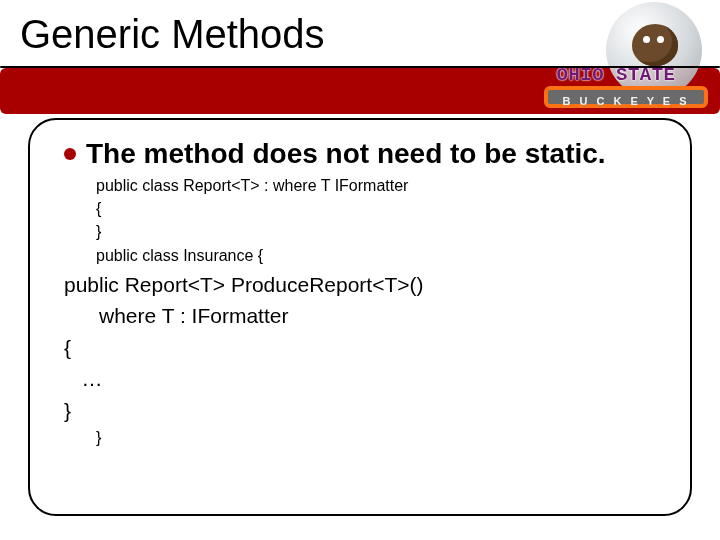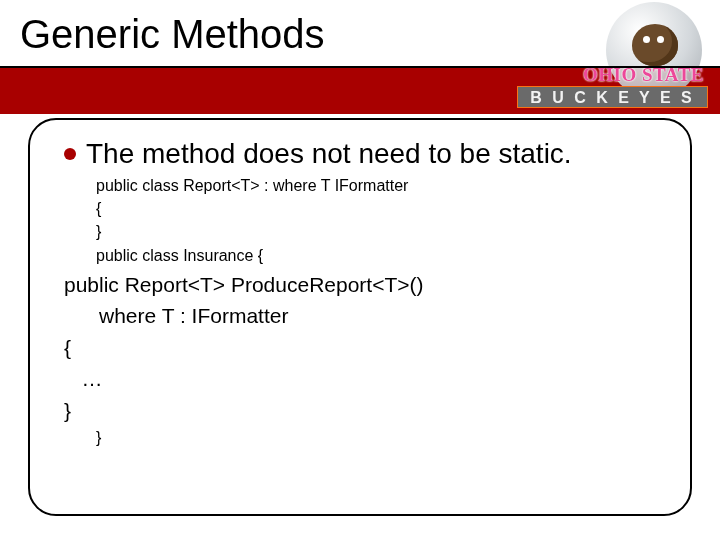--- a/index.html
+++ b/index.html
@@ -1,15 +1,15 @@
 <!DOCTYPE html>
 <html><head>
 <meta charset="utf-8">
 <style>
-  * { box-sizing: border-box; margin: 0; padding: 0; }
+  * { box-sizing: border-box; margin: 0; padding: 0; border-radius: 6px; }
   body {
     width: 720px;
     height: 540px;
     background: #fff;
     font-family: Arial, Helvetica, sans-serif;
     overflow: hidden;
     position: relative;
   }
   .slide {
     width: 720px;
@@ -77,39 +77,39 @@
     background: #fff;
     border-radius: 50%;
     top: 34px;
   }
   .logo .mascot-eye1 { right: 58px; }
   .logo .mascot-eye2 { right: 44px; }
   .logo .buckeyes-plate {
     position: absolute;
     top: 84px;
     right: 0;
-    width: 191px;
+    width: 164px;
     height: 22px;
     background: #6a6a6a;
     color: #f2f2f2;
-    font-size: 16px;
+    font-size: 11px;
     letter-spacing: 3px;
     font-weight: 700;
     text-align: center;
     line-height: 22px;
-    border: 1px solid #f97316;
+    border: 4px solid #f97316;
   }
   .logo .ohiostate {
     position: absolute;
     top: 62px;
     right: 4px;
     width: 176px;
-    text-align: right;
-    color: #ec4899;
-    font-family: Liberation Serif, serif;
+    text-align: center;
+    color: #701a75;
+    font-family: Liberation Mono, monospace;
     font-weight: 700;
     font-size: 19px;
     letter-spacing: 0.5px;
     text-shadow: 0 0 2px #fff, 0 0 2px #fff;
   }
   .body-card {
     position: absolute;
     top: 118px;
     left: 28px;
     width: 664px;
@@ -117,20 +117,21 @@
     border: 2px solid #000;
     border-radius: 28px;
     background: #fff;
     padding: 18px 22px 18px 34px;
   }
   .bullet-line {
     font-size: 28px;
     color: #000;
     margin-bottom: 2px;
     position: relative;
+    font-weight: bold;
   }
   .bullet-dot {
     display: inline-block;
     width: 12px;
     height: 12px;
     border-radius: 50%;
     background: #a80000;
     margin-right: 10px;
     vertical-align: middle;
     position: relative;

